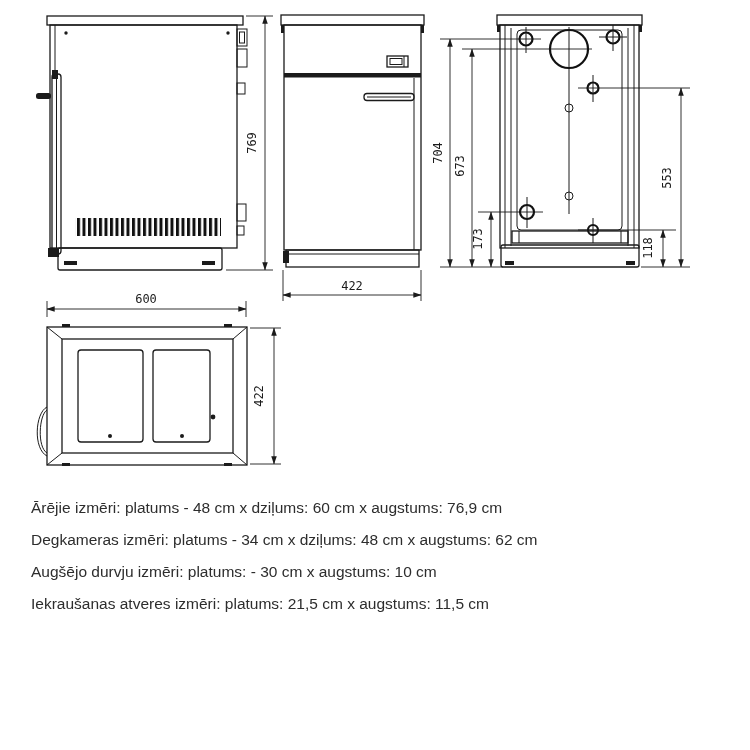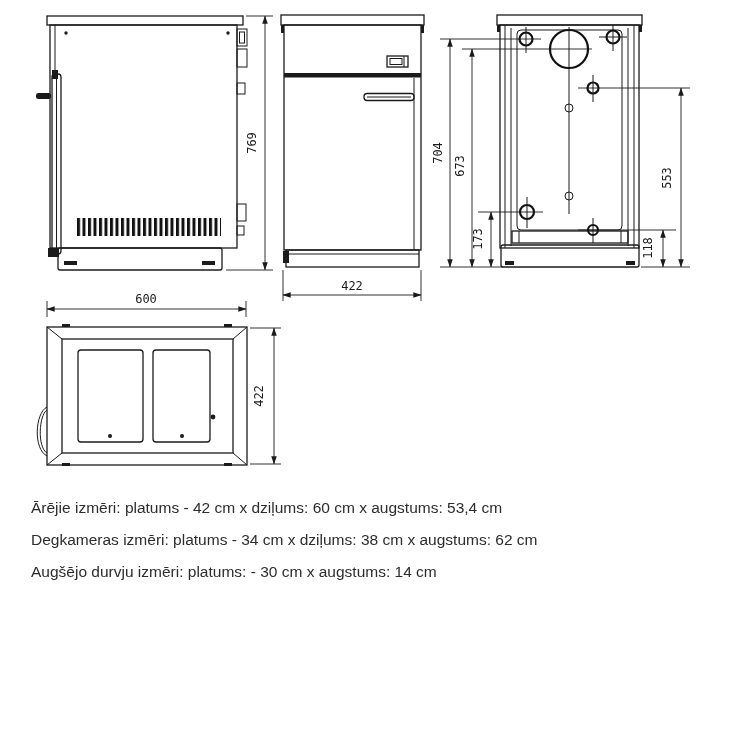--- a/index.html
+++ b/index.html
@@ -205,18 +205,19 @@
 
     <g>
       <line class="dim" x1="250" y1="328" x2="281" y2="328"></line>
       <line class="dim" x1="250" y1="464" x2="281" y2="464"></line>
       <line class="dim" x1="274" y1="328" x2="274" y2="464" marker-start="url(#arr)" marker-end="url(#arr)"></line>
       <text class="dimlbl" transform="translate(263,396) rotate(-90)">422</text>
     </g>
   </svg>
 
   <div class="specs">
-    <p>Ārējie izmēri: platums - 42 cm x dziļums: 60 cm x augstums: 53,4 cm</p>
-    <p>Degkameras izmēri: platums - 34 cm x dziļums: 38 cm x augstums: 62 cm</p>
-    <p>Augšējo durvju izmēri: platums: - 30 cm x augstums: 14 cm</p>
+    <p>Ārējie izmēri: platums - 48 cm x dziļums: 60 cm x augstums: 76,9 cm</p>
+    <p>Degkameras izmēri: platums - 34 cm x dziļums: 48 cm x augstums: 62 cm</p>
+    <p>Augšējo durvju izmēri: platums: - 30 cm x augstums: 10 cm</p>
+    <p>Iekraušanas atveres izmēri: platums: 21,5 cm x augstums: 11,5 cm</p>
   </div>
 
 </div>
 
 </body></html>

